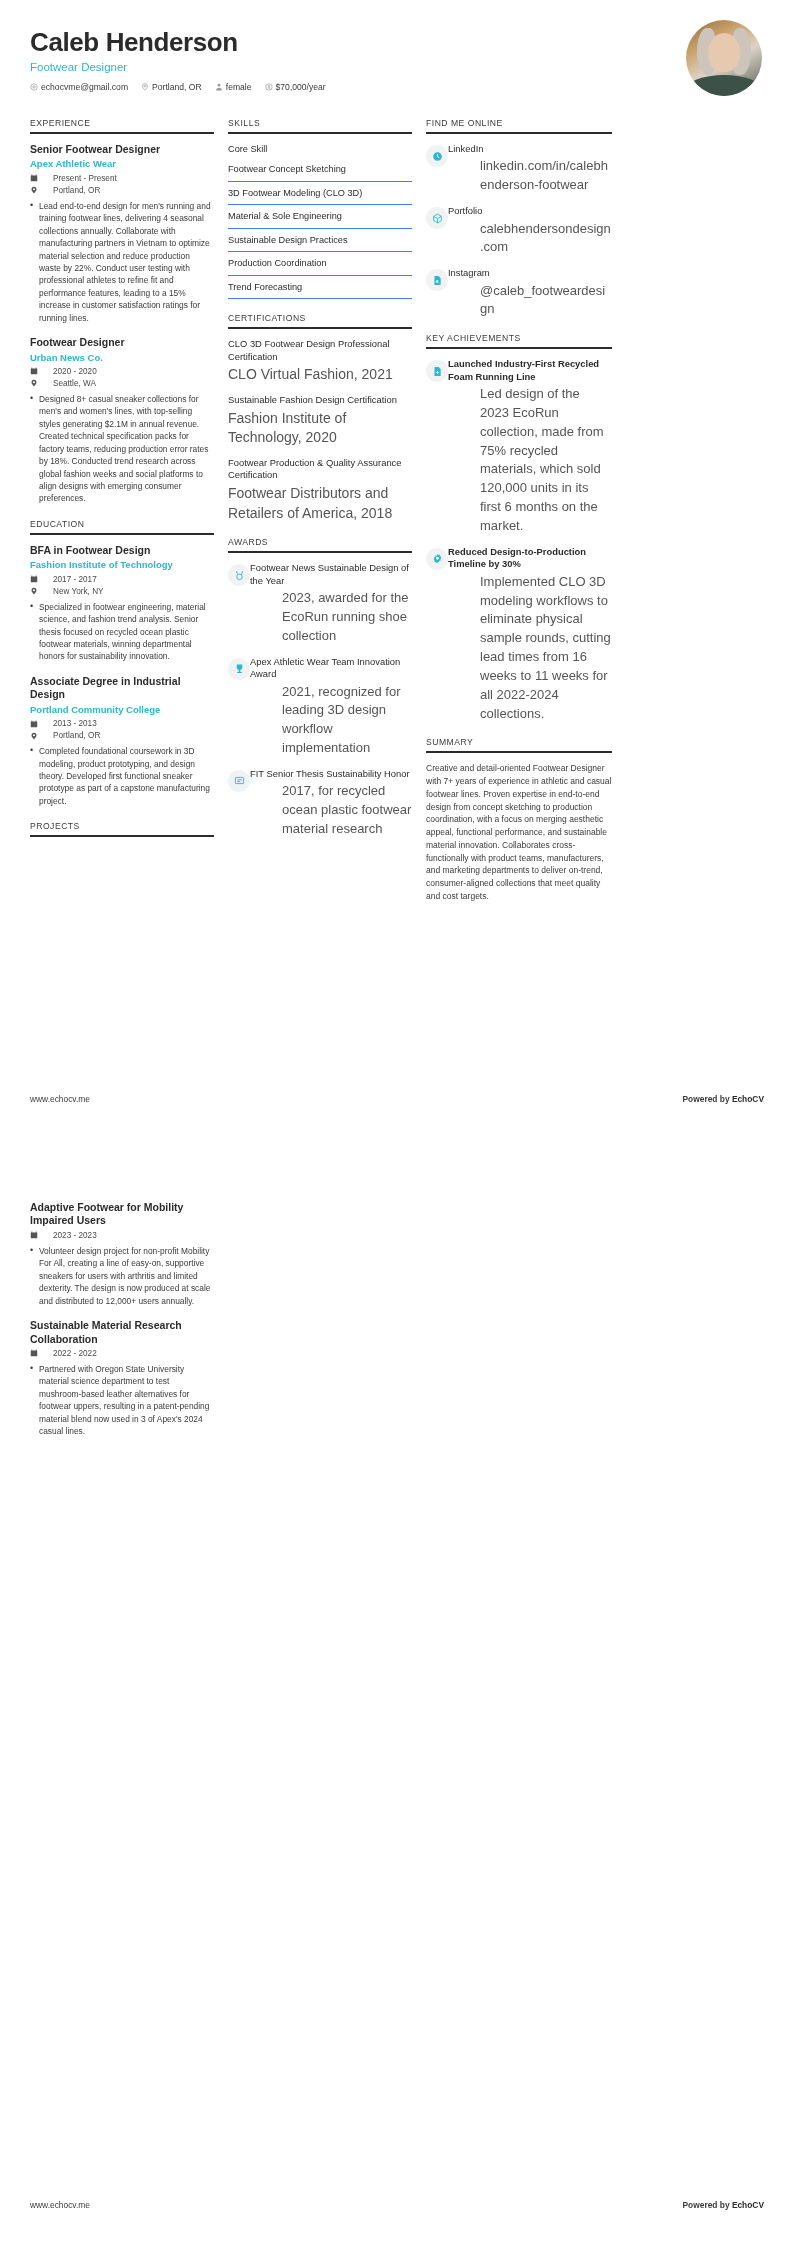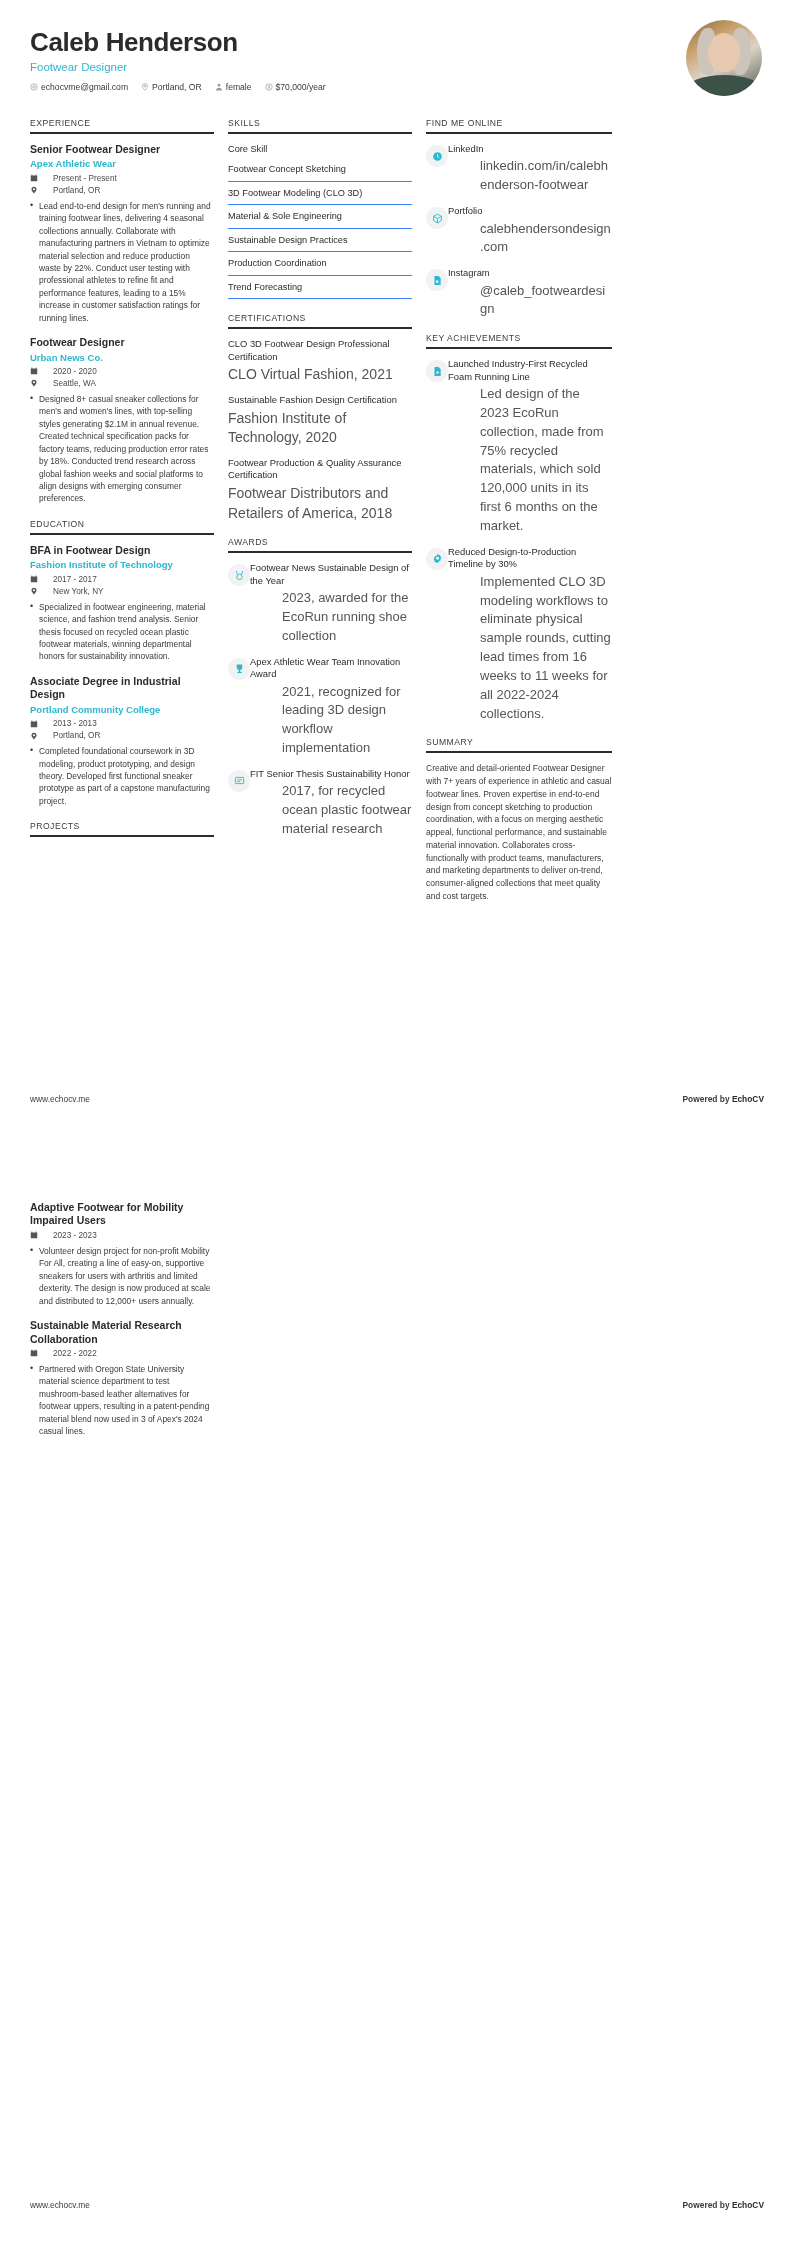--- a/index.html
+++ b/index.html
@@ -189,21 +189,21 @@
     margin-top: 2px;
   }
   .ib-icon svg { width: 11px; height: 11px; display: block; }
   .ib-body { flex: 1 1 auto; min-width: 0; }
   .ib-title {
     font-size: 9.4px;
     color: #2b2b2b;
     line-height: 1.32;
     font-weight: 400;
   }
-  .ib-title.bold { font-weight: normal; }
+  .ib-title.bold { font-weight: bold; }
   .ib-sub {
     font-size: 13px;
     color: #555;
     line-height: 1.45;
     margin-top: 2px;
     word-break: break-word;
     padding-left: 32px;
   }
   
   .summary-text {

